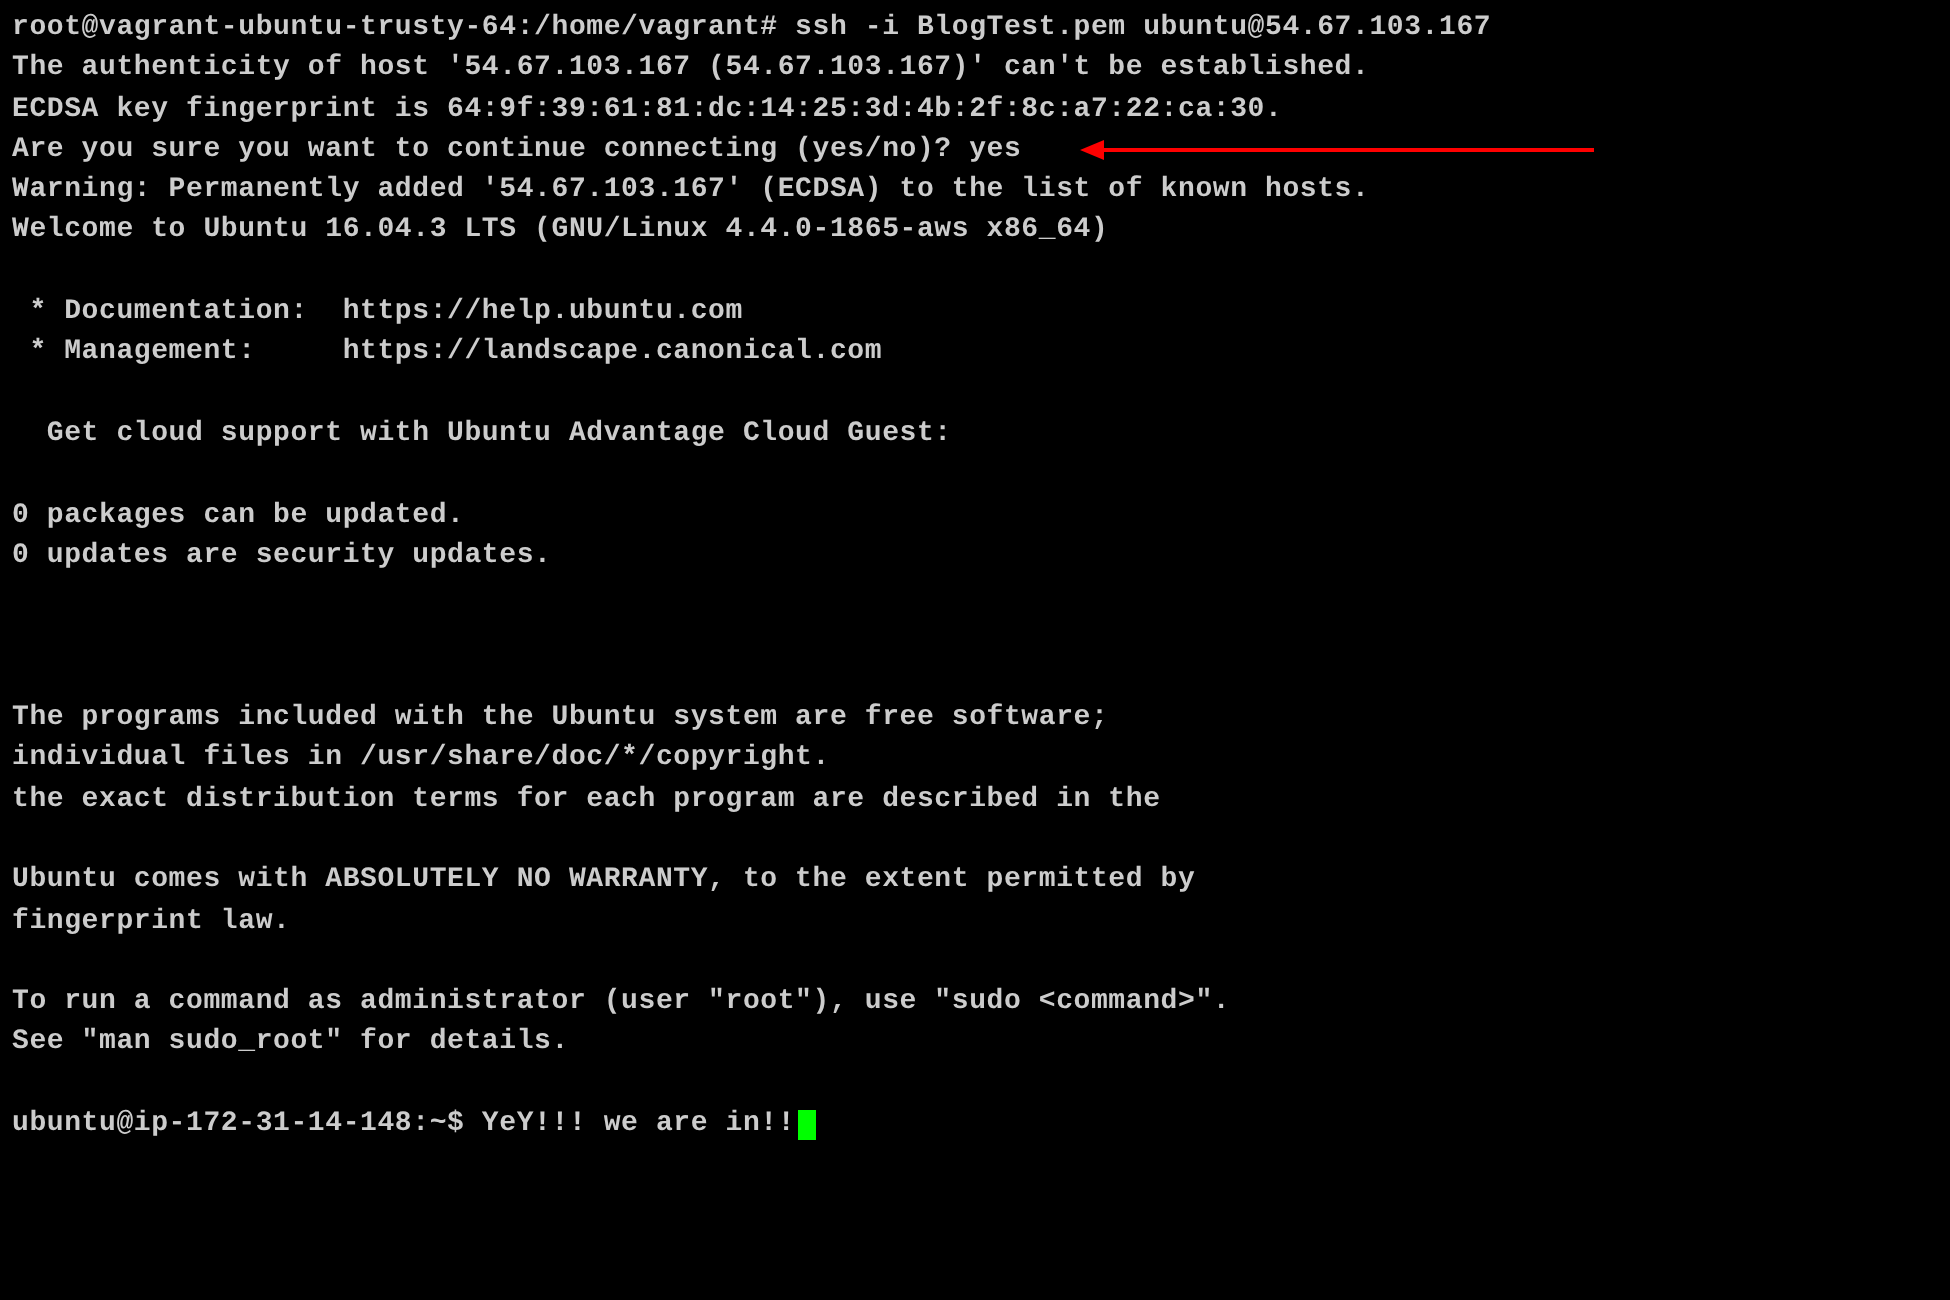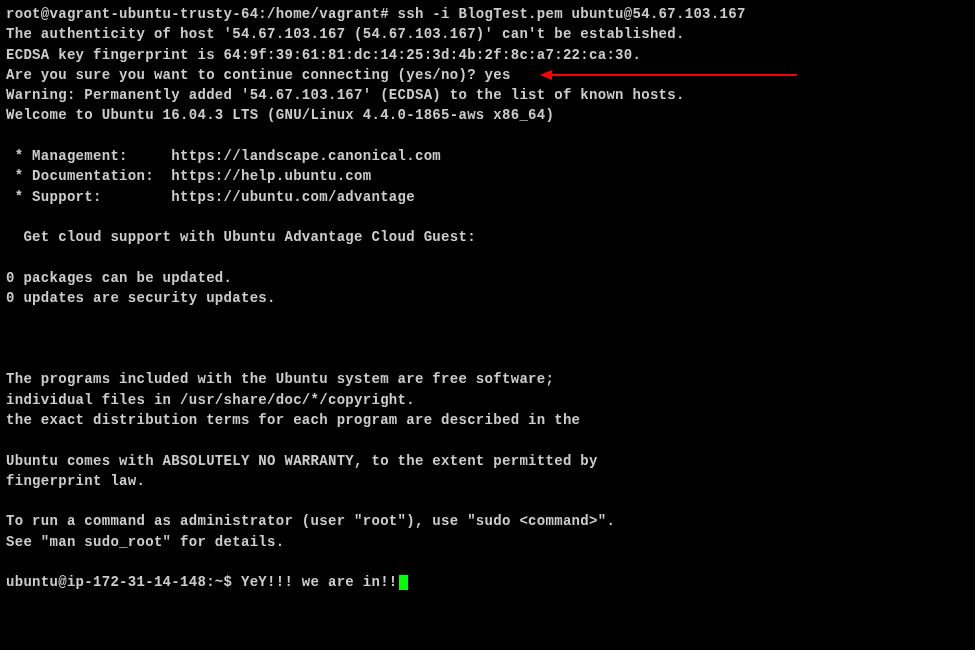--- a/index.html
+++ b/index.html
@@ -52,23 +52,22 @@
 <body>
 
 <div id="terminal-container">
     <div class="terminal-line">root@vagrant-ubuntu-trusty-64:/home/vagrant# ssh -i BlogTest.pem ubuntu@54.67.103.167</div>
     <div class="terminal-line">The authenticity of host '54.67.103.167 (54.67.103.167)' can't be established.</div>
     <div class="terminal-line">ECDSA key fingerprint is 64:9f:39:61:81:dc:14:25:3d:4b:2f:8c:a7:22:ca:30.</div>
     <div class="terminal-line">Are you sure you want to continue connecting (yes/no)? yes</div>
     <div class="terminal-line">Warning: Permanently added '54.67.103.167' (ECDSA) to the list of known hosts.</div>
     <div class="terminal-line">Welcome to Ubuntu 16.04.3 LTS (GNU/Linux 4.4.0-1865-aws x86_64)</div>
     <div class="terminal-line">&nbsp;</div>
+    <div class="terminal-line"> * Documentation:  https://help.ubuntu.com</div>
     <div class="terminal-line"> * Management:     https://landscape.canonical.com</div>
-    <div class="terminal-line"> * Documentation:  https://help.ubuntu.com</div>
-    <div class="terminal-line"> * Support:        https://ubuntu.com/advantage</div>
     <div class="terminal-line">&nbsp;</div>
     <div class="terminal-line">  Get cloud support with Ubuntu Advantage Cloud Guest:</div>
     <div class="terminal-line">&nbsp;</div>
     <div class="terminal-line">0 packages can be updated.</div>
     <div class="terminal-line">0 updates are security updates.</div>
     <div class="terminal-line">&nbsp;</div>
     <div class="terminal-line">&nbsp;</div>
     <div class="terminal-line">&nbsp;</div>
     <div class="terminal-line">The programs included with the Ubuntu system are free software;</div>
     <div class="terminal-line">individual files in /usr/share/doc/*/copyright.</div>

